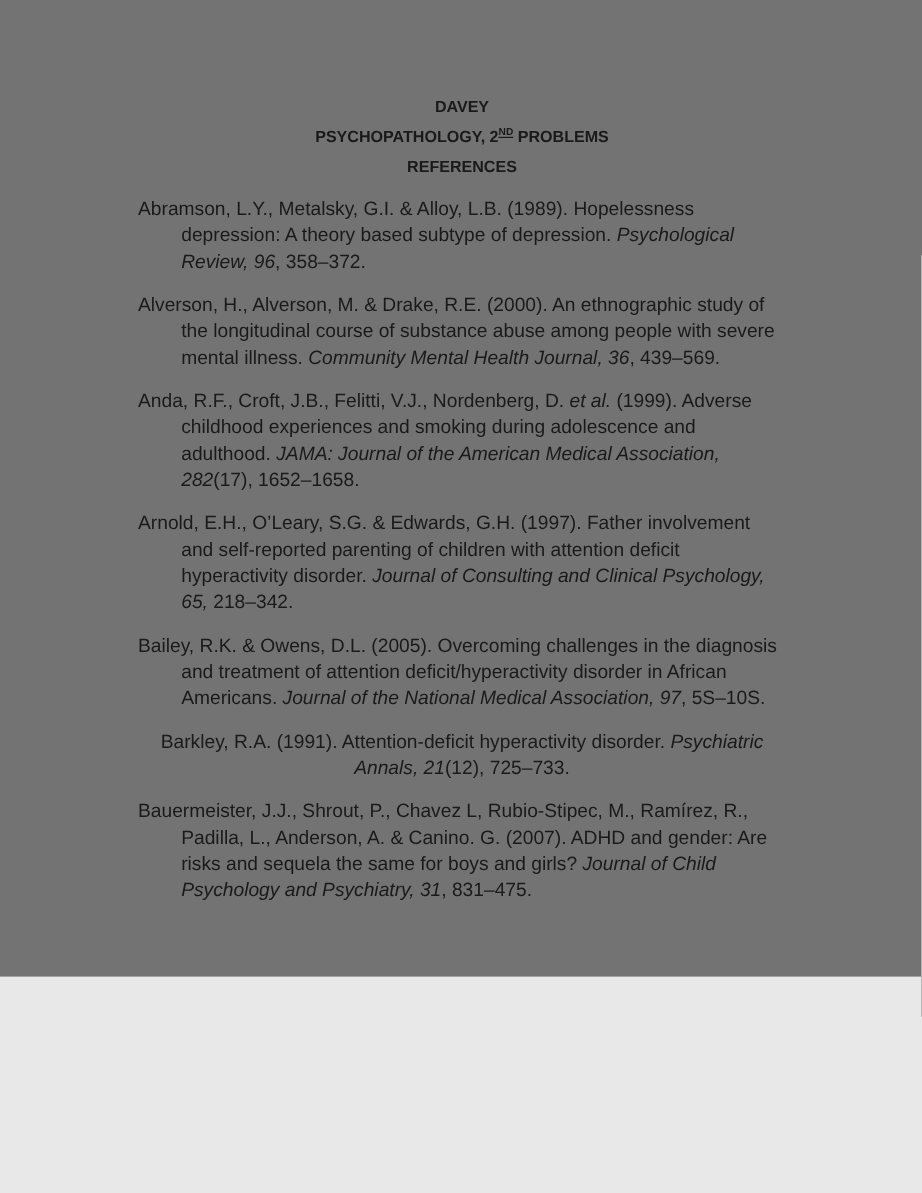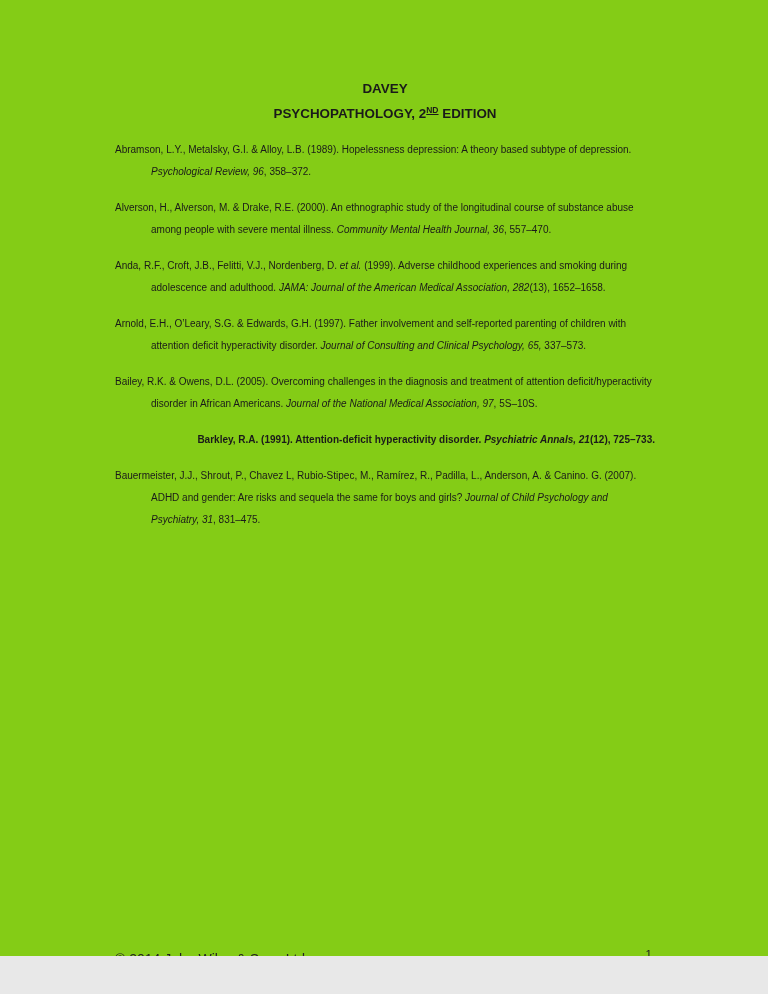--- a/index.html
+++ b/index.html
@@ -2,23 +2,23 @@
 <html><head>
 <meta charset="utf-8">
 <style>
   * { margin: 0; padding: 0; box-sizing: border-box; }
   html, body { background: #e8e8e8; }
   body { font-family: "Liberation Sans", "DejaVu Sans", sans-serif; }
 
   .page {
     position: relative;
     width: 768px;
-    height: 956px;
+    height: 814px;
     margin: 0 auto;
-    background: #84cc16;
+    background: #737373;
     color: #1a1a1a;
     overflow: hidden;
   }
 
   .content {
     position: absolute;
     top: 76px;
     left: 115px;
     width: 540px;
   }
@@ -32,33 +32,32 @@
   }
   .doc-header p { margin: 0; }
   .doc-header sup {
     font-size: 8.5px;
     vertical-align: super;
     line-height: 0;
     text-decoration: underline;
   }
 
   .references {
-    font-size: 10px;
+    font-size: 16px;
     line-height: 22px;
   }
   .ref {
     margin: 0 0 14px 0;
     padding-left: 36px;
     text-indent: -36px;
   }
   .ref.center {
     padding-left: 0;
     text-indent: 0;
-    text-align: right;
-    font-weight: bold;
+    text-align: center;
   }
   .ref em { font-style: italic; }
 
   .doc-footer {
     position: absolute;
     left: 115px;
     top: 926px;
     font-size: 14px;
     line-height: 16px;
     color: #222222;
@@ -74,28 +73,29 @@
   }
 </style>
 </head>
 <body>
 
 <div class="page">
   <div class="content">
 
     <div class="doc-header">
       <p>DAVEY</p>
-      <p><span>PSYCHOPATHOLOGY, 2</span><sup>ND</sup><span> EDITION</span></p>
+      <p><span>PSYCHOPATHOLOGY, 2</span><sup>ND</sup><span> PROBLEMS</span></p>
+      <p>REFERENCES</p>
     </div>
 
     <div class="references" id="references">
         <p class="ref"><span>Abramson, L.Y., Metalsky, G.I. &amp; Alloy, L.B. (1989). Hopelessness depression: A theory based subtype of depression. </span><em>Psychological Review, 96</em><span>, 358–372.</span></p>
-        <p class="ref"><span>Alverson, H., Alverson, M. &amp; Drake, R.E. (2000). An ethnographic study of the longitudinal course of substance abuse among people with severe mental illness. </span><em>Community Mental Health Journal, 36</em><span>, 557–470.</span></p>
-        <p class="ref"><span>Anda, R.F., Croft, J.B., Felitti, V.J., Nordenberg, D. </span><em>et al.</em><span> (1999). Adverse childhood experiences and smoking during adolescence and adulthood. </span><em>JAMA: Journal of the American Medical Association, 282</em><span>(13), 1652–1658.</span></p>
-        <p class="ref"><span>Arnold, E.H., O’Leary, S.G. &amp; Edwards, G.H. (1997). Father involvement and self-reported parenting of children with attention deficit hyperactivity disorder. </span><em>Journal of Consulting and Clinical Psychology, 65,</em><span> 337–573.</span></p>
+        <p class="ref"><span>Alverson, H., Alverson, M. &amp; Drake, R.E. (2000). An ethnographic study of the longitudinal course of substance abuse among people with severe mental illness. </span><em>Community Mental Health Journal, 36</em><span>, 439–569.</span></p>
+        <p class="ref"><span>Anda, R.F., Croft, J.B., Felitti, V.J., Nordenberg, D. </span><em>et al.</em><span> (1999). Adverse childhood experiences and smoking during adolescence and adulthood. </span><em>JAMA: Journal of the American Medical Association, 282</em><span>(17), 1652–1658.</span></p>
+        <p class="ref"><span>Arnold, E.H., O’Leary, S.G. &amp; Edwards, G.H. (1997). Father involvement and self-reported parenting of children with attention deficit hyperactivity disorder. </span><em>Journal of Consulting and Clinical Psychology, 65,</em><span> 218–342.</span></p>
         <p class="ref"><span>Bailey, R.K. &amp; Owens, D.L. (2005). Overcoming challenges in the diagnosis and treatment of attention deficit/hyperactivity disorder in African Americans. </span><em>Journal of the National Medical Association, 97</em><span>, 5S–10S.</span></p>
         <p class="ref center"><span>Barkley, R.A. (1991). Attention-deficit hyperactivity disorder. </span><em>Psychiatric Annals, 21</em><span>(12), 725–733.</span></p>
         <p class="ref"><span>Bauermeister, J.J., Shrout, P., Chavez L, Rubio-Stipec, M., Ramírez, R., Padilla, L., Anderson, A. &amp; Canino. G. (2007). ADHD and gender: Are risks and sequela the same for boys and girls? </span><em>Journal of Child Psychology and Psychiatry, 31</em><span>, 831–475.</span></p>
       </div>
 
   </div>
 
   <div class="doc-footer">
     <div>© 2014 John Wiley &amp; Sons Ltd.</div>
     <div>www.wiley-psychopathology.com</div>

